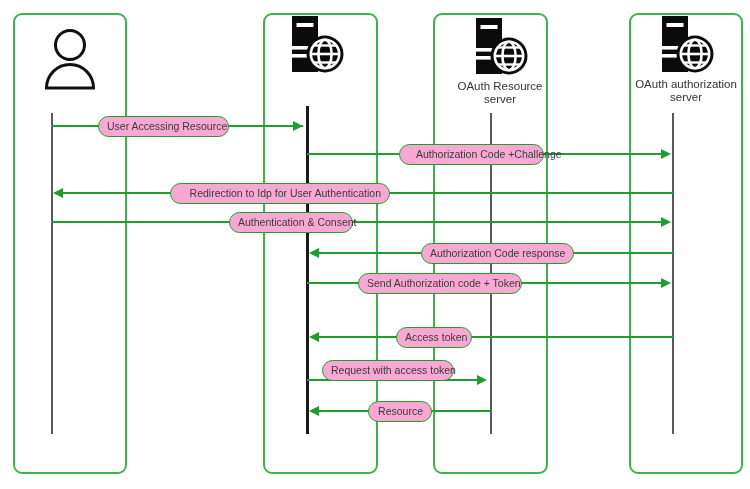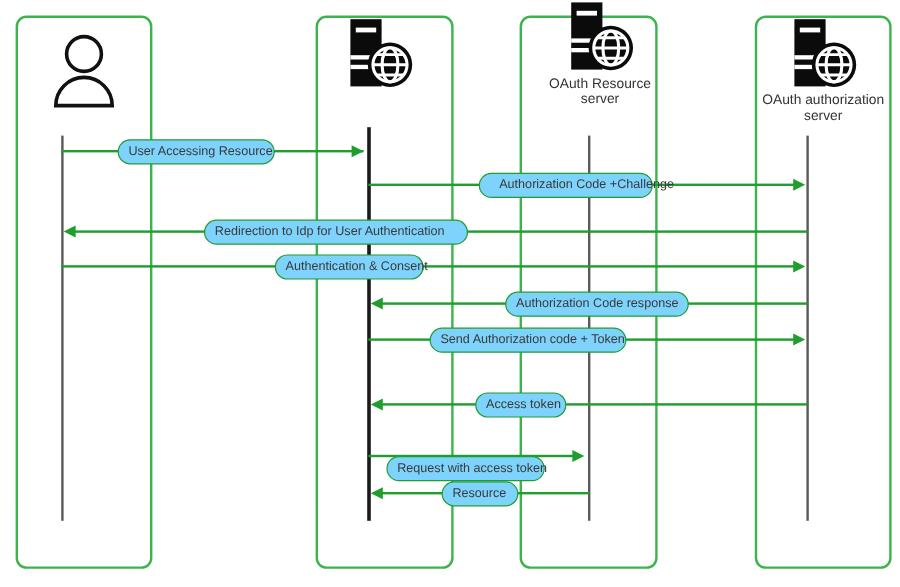--- a/index.html
+++ b/index.html
@@ -73,26 +73,26 @@
     border-top: 5px solid transparent;
     border-bottom: 5px solid transparent;
     border-right: 10px solid #1f9d2f;
   }
   
   .msg-label {
     position: absolute;
     box-sizing: border-box;
     border: 1.6px solid #1f9d2f;
     border-radius: 11px;
-    background: #7dd3fc;
+    background: #f9a8d4;
     color: #3a3a3a;
     font-size: 10.5px;
     line-height: 19px;
     height: 21px;
-    text-align: left;
+    text-align: right;
     white-space: nowrap;
     padding: 0 8px;
   }
 </style>
 </head>
 <body>
 
 <div id="canvas">
 
   <div id="lanes">
@@ -106,21 +106,21 @@
       <div class="head" style="left: 13px; top: 28px; width: 114px;">
         <svg class="icon-wrap" width="56" height="62">
           <use href="#sym-person-icon"></use>
         </svg>
       </div>
       <div class="head" style="left: 258px; top: 14px; width: 115px;">
         <svg class="icon-wrap" width="58" height="62">
           <use href="#sym-server-globe-icon"></use>
         </svg>
       </div>
-      <div class="head" style="left: 433px; top: 0; width: 134px;">
+      <div class="head" style="left: 433px; top: 16px; width: 134px;">
         <svg class="icon-wrap" width="58" height="62">
           <use href="#sym-server-globe-icon"></use>
         </svg>
         <div class="caption">OAuth Resource
 server</div>
       </div>
       <div class="head" style="left: 615px; top: 14px; width: 142px;">
         <svg class="icon-wrap" width="58" height="62">
           <use href="#sym-server-globe-icon"></use>
         </svg>
@@ -153,21 +153,21 @@
       <div class="arrowhead left" style="left: 309px; top: 248px;"></div>
       <div class="msg-label" style="left: 421px; top: 243px; width: 153px;">Authorization Code response</div>
       <div class="msg-line" style="left: 307px; top: 282px; width: 360px;"></div>
       <div class="arrowhead right" style="left: 661px; top: 278px;"></div>
       <div class="msg-label" style="left: 358px; top: 273px; width: 164px;">Send Authorization code + Token</div>
       <div class="msg-line" style="left: 318px; top: 336px; width: 355px;"></div>
       <div class="arrowhead left" style="left: 309px; top: 332px;"></div>
       <div class="msg-label" style="left: 396px; top: 327px; width: 76px;">Access token</div>
       <div class="msg-line" style="left: 307px; top: 379px; width: 176px;"></div>
       <div class="arrowhead right" style="left: 477px; top: 375px;"></div>
-      <div class="msg-label" style="left: 322px; top: 380px; width: 132px;">Request with access token</div>
+      <div class="msg-label" style="left: 322px; top: 360px; width: 132px;">Request with access token</div>
       <div class="msg-line" style="left: 318px; top: 410px; width: 173px;"></div>
       <div class="arrowhead left" style="left: 309px; top: 406px;"></div>
       <div class="msg-label" style="left: 368px; top: 401px; width: 64px;">Resource</div>
     </div>
 
 </div>
 
 <svg width="0" height="0" style="position:absolute" aria-hidden="true">
   <defs>
     <symbol id="sym-person-icon" viewBox="0 0 56 62">

